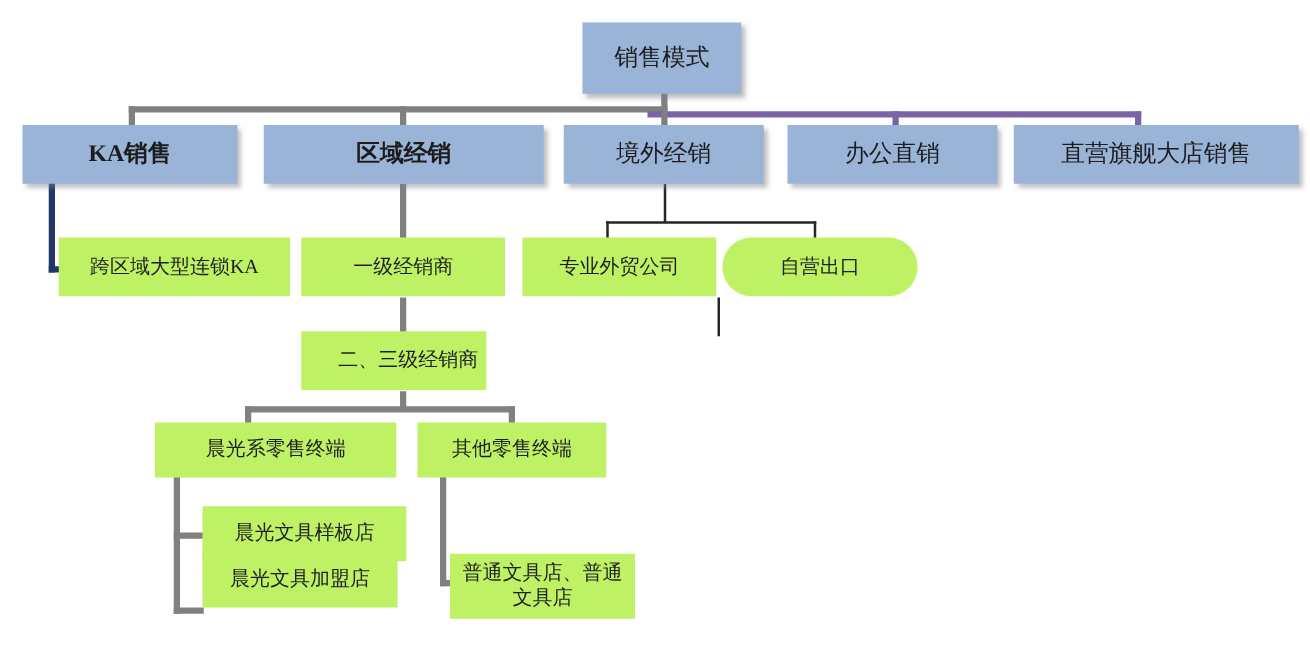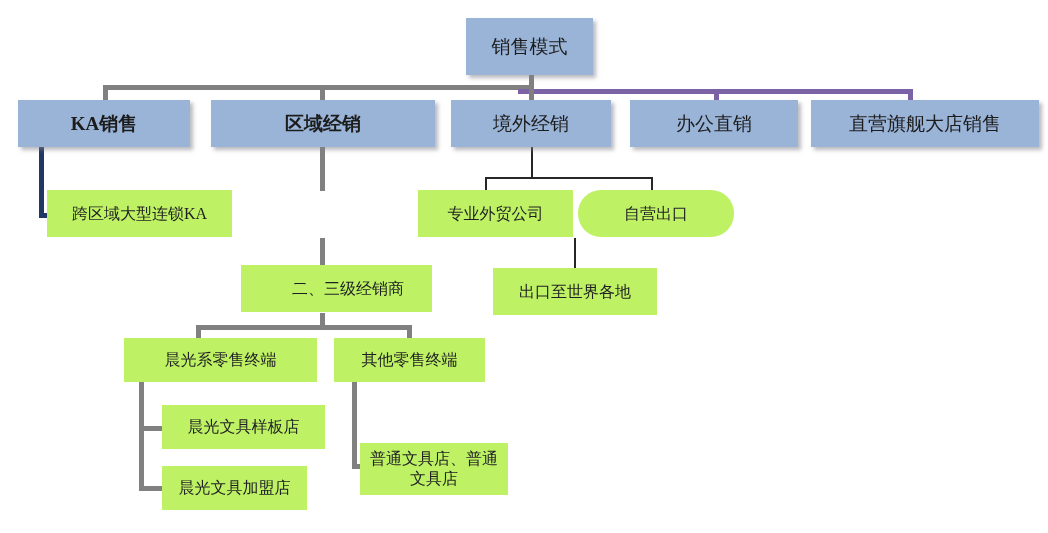--- a/index.html
+++ b/index.html
@@ -104,32 +104,32 @@
   <div class="node level-a bold" style="left:211px; top:100px; width:224px; height:47px;">区域经销</div>
 
   <div class="node level-a" style="left:451px; top:100px; width:160px; height:47px;">境外经销</div>
 
   <div class="node level-a" style="left:630px; top:100px; width:168px; height:47px;">办公直销</div>
 
   <div class="node level-a" style="left:811px; top:100px; width:228px; height:47px;">直营旗舰大店销售</div>
 
   <div class="node level-b" style="left:47px; top:190px; width:185px; height:47px;">跨区域大型连锁KA</div>
 
+  <div class="node level-b" style="left:241px; top:190px; width:163px; height:47px;">一级经销商</div>
 
-  <div class="node level-b" style="left:241px; top:265px; width:191px; height:47px;padding-left:27px;">二、三级经销商</div>
+  <div class="node level-b" style="left:241px; top:265px; width:148px; height:47px;padding-left:27px;">二、三级经销商</div>
 
   <div class="node level-b" style="left:124px; top:338px; width:193px; height:44px;text-align:right;">晨光系零售终端</div>
 
   <div class="node level-b" style="left:334px; top:338px; width:151px; height:44px;">其他零售终端</div>
 
   <div class="node level-b" style="left:162px; top:405px; width:163px; height:44px;">晨光文具样板店</div>
 
-  <div class="node level-b" style="left:162px; top:466px; width:145px; height:44px;">晨光文具加盟店</div>
+  <div class="node level-b" style="left:162px; top:442px; width:156px; height:44px;">晨光文具加盟店</div>
 
   <div class="node level-b" style="left:360px; top:443px; width:148px; height:52px;">普通文具店、普通文具店</div>
 
   <div class="node level-b" style="left:418px; top:190px; width:155px; height:47px;">专业外贸公司</div>
 
   <div class="node level-b" style="left:578px; top:190px; width:156px; height:47px;border-radius:23px;">自营出口</div>
 
-  <div class="node level-b" style="left:493px; top:268px; width:164px; height:47px;">出口至世界各地</div>
 
 </div>
 
 </body></html>

